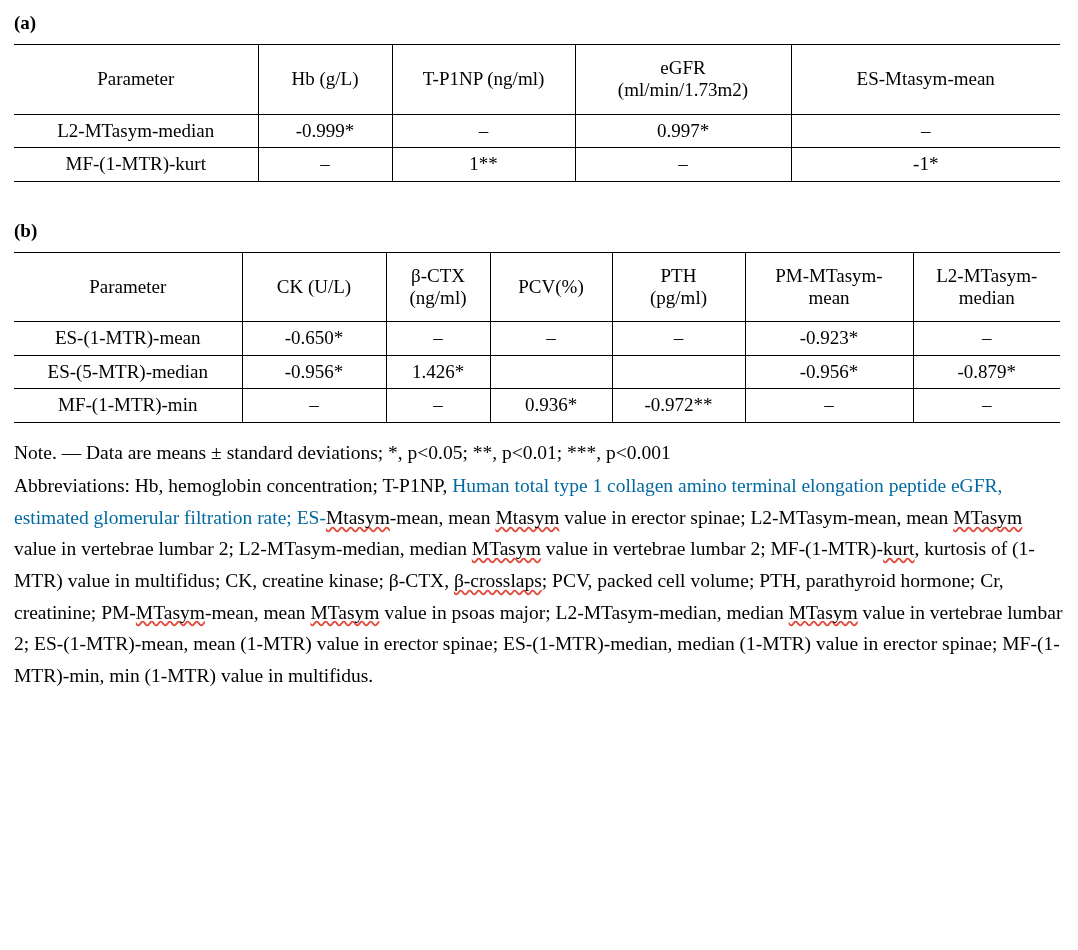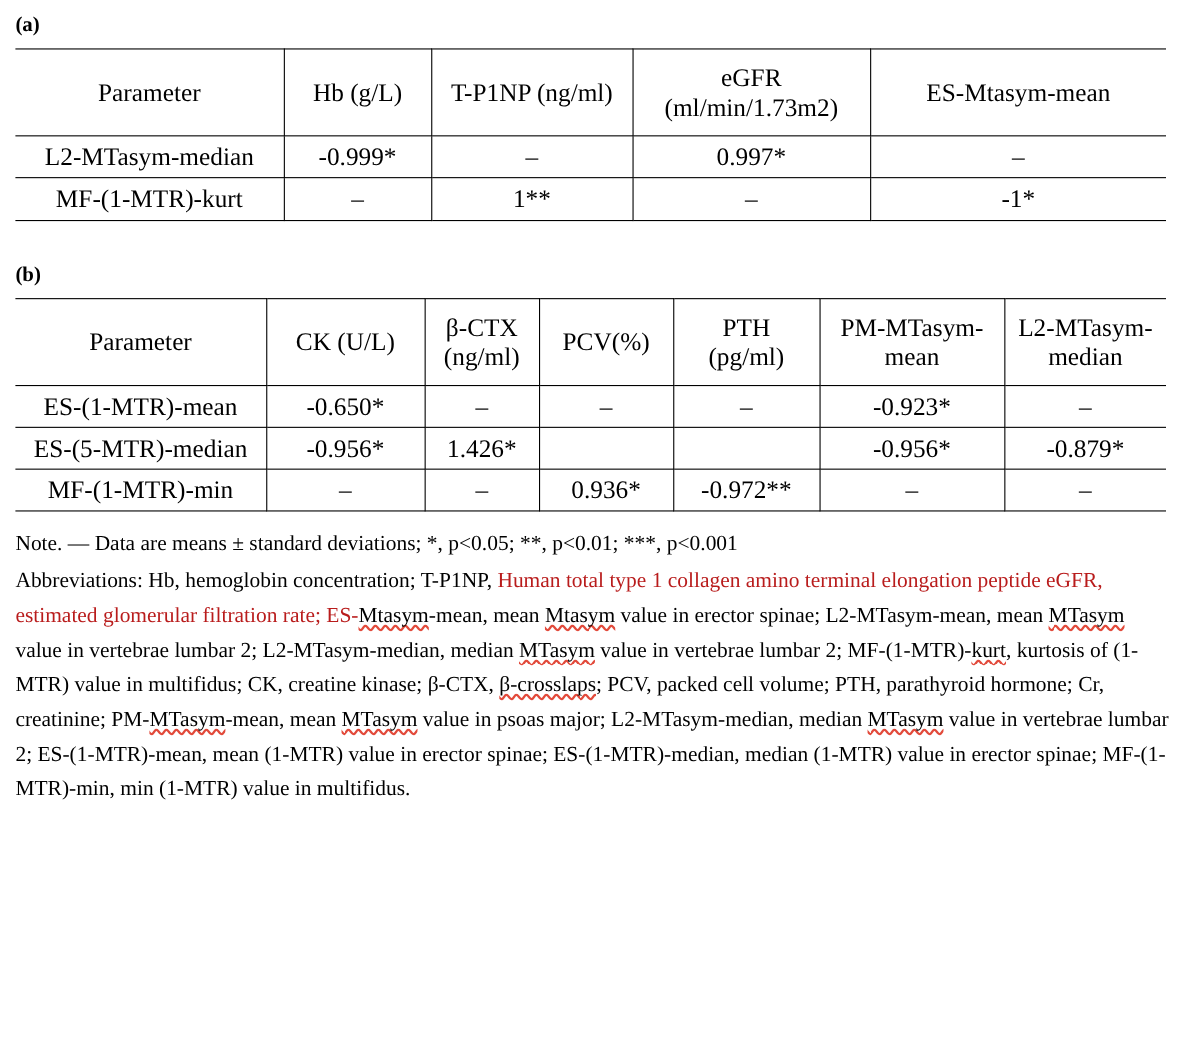--- a/index.html
+++ b/index.html
@@ -26,21 +26,21 @@
     font-size: 19px;
     margin: 4px 0 10px 0;
   }
   .panel-label.b {
     margin-top: 38px;
   }
   table.tbl {
     border-collapse: collapse;
     width: 1046px;
     table-layout: fixed;
-    font-size: 23px;
+    font-size: 19px;
   }
   table.tbl td, table.tbl th {
     border-left: 1px solid #000;
     border-right: 1px solid #000;
     padding: 5px 4px;
     text-align: center;
     vertical-align: middle;
     font-weight: normal;
     line-height: 1.18;
   }
@@ -90,21 +90,21 @@
   .notes {
     margin-top: 14px;
     font-size: 19.5px;
     line-height: 1.62;
     text-align: left;
   }
   .notes p {
     margin: 0 0 2px 0;
   }
   .notes b { font-weight: normal; }
-  .grey { color: #b91c1c; }
+  .grey { color: #0369a1; }
   .sq {
     text-decoration: underline;
     text-decoration-color: #e24a3b;
     text-decoration-style: wavy;
     text-decoration-skip-ink: none;
     text-underline-offset: 2px;
   }
 </style>
 </head>
 <body>

